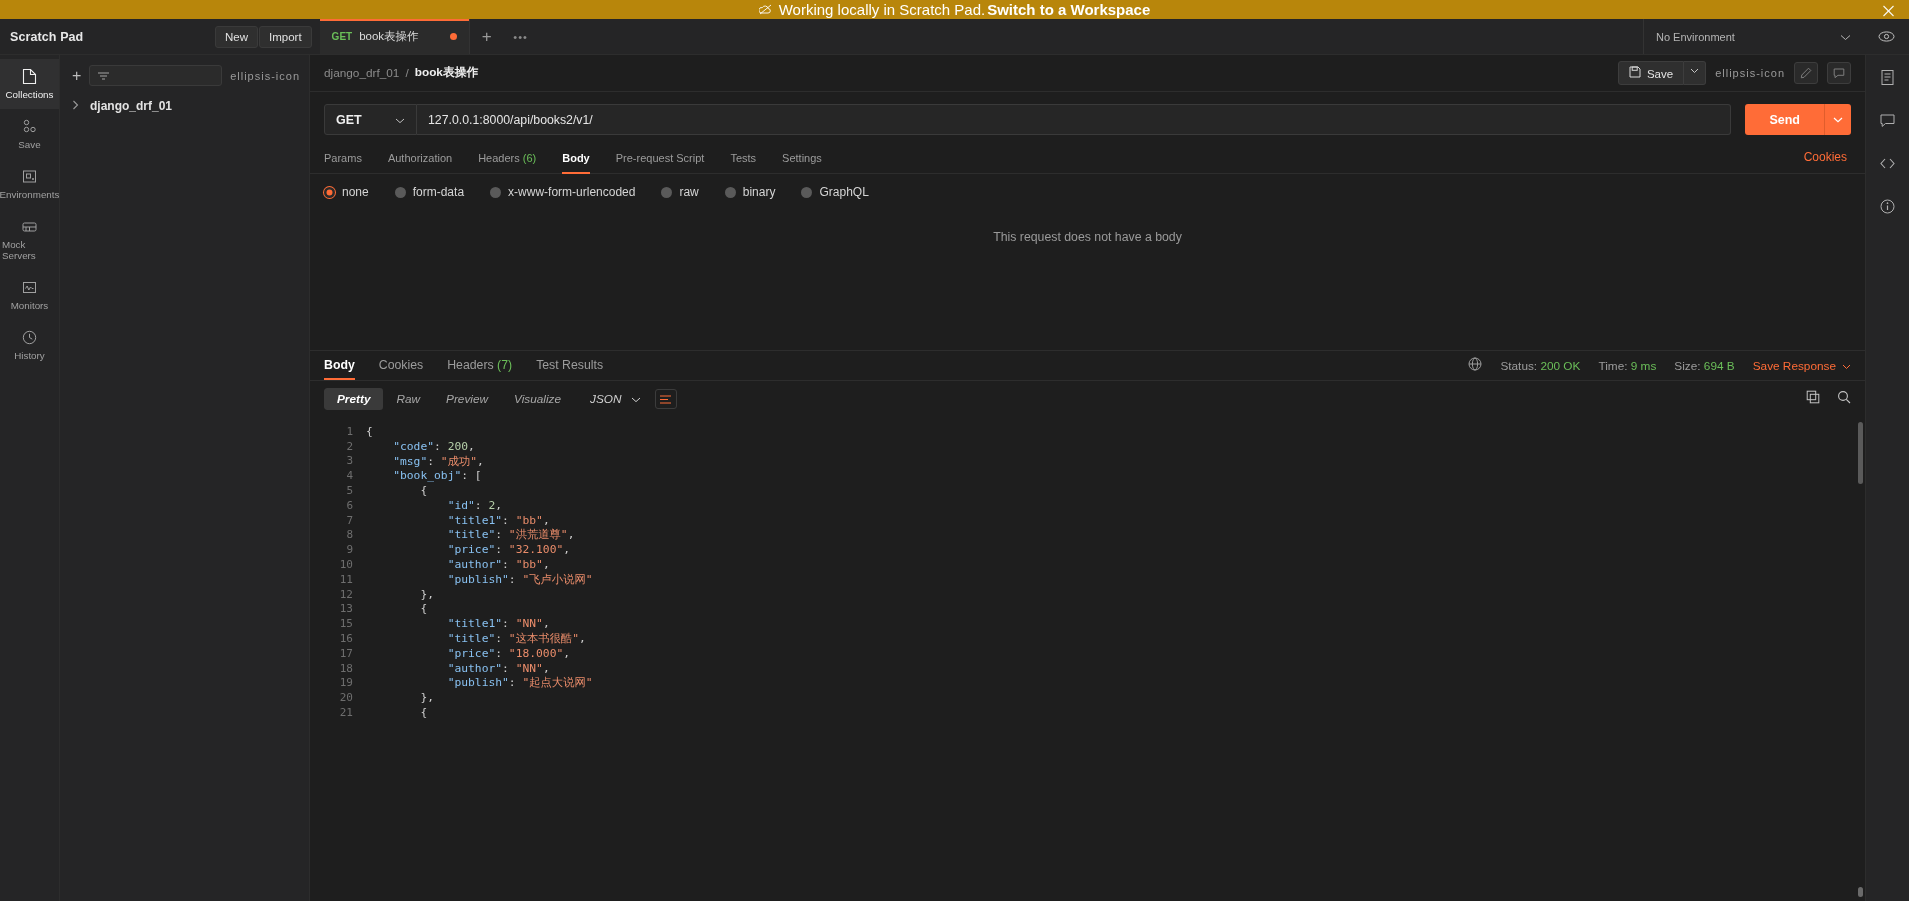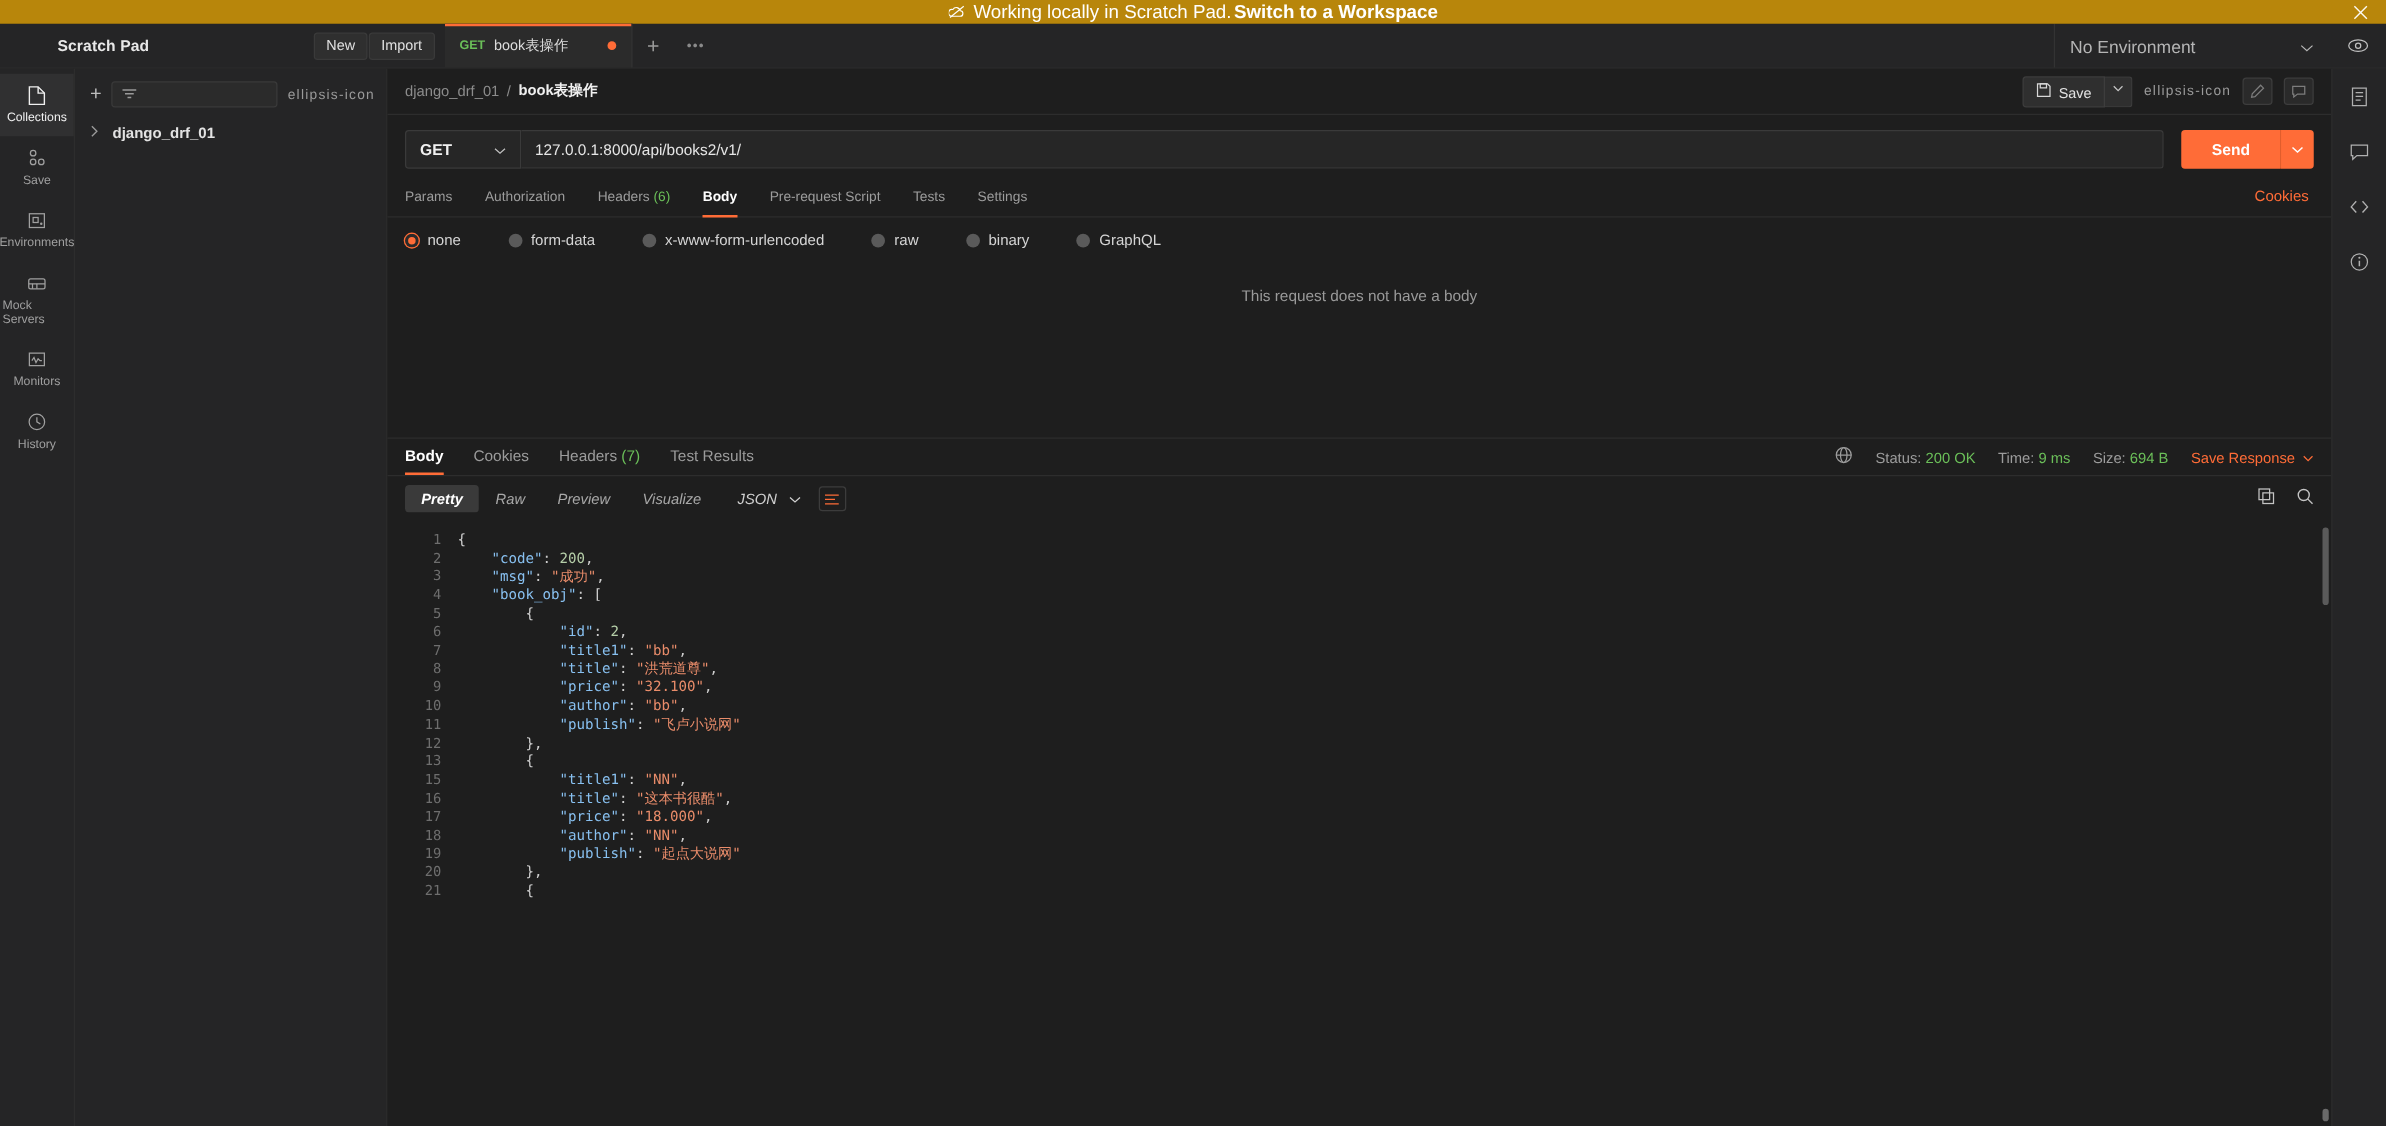--- a/index.html
+++ b/index.html
@@ -22,21 +22,21 @@
   .banner .btext { font-weight: 400; }
   .banner .blink { font-weight: bold; margin-left: 2px; cursor: pointer; text-align: center; }
   .banner .bclose {
     position: absolute; right: 14px; top: 50%; transform: translateY(-50%);
     width: 13px; height: 13px; cursor: pointer; opacity: .95;
   }
 
   
   .header {
     height: 36px; background: #252526; display: flex; align-items: stretch;
-    border-bottom: 1px solid #2d2d2d; flex: 0 0 36px; padding-left: 36px;
+    border-bottom: 1px solid #2d2d2d; flex: 0 0 36px;
   }
   .brand {
     width: 215px; display: flex; align-items: center; padding-left: 10px;
     font-size: 12.5px; font-weight: bold; color: #e8e8e8; letter-spacing: .1px;
   }
   .hdr-btns { display: flex; align-items: center; gap: 1px; padding-right: 8px; justify-content: flex-end; }
   .hdr-btn {
     background: #2f2f2f; border: 1px solid #3a3a3a; border-radius: 3px;
     color: #e0e0e0; font-size: 11.5px; padding: 4px 9px; cursor: pointer;
     font-family: "Liberation Sans", sans-serif;
@@ -57,21 +57,21 @@
   .tab-plus {
     width: 34px; display: flex; align-items: center; justify-content: center;
     color: #9a9a9a; font-size: 17px; cursor: pointer;
   }
   .tab-more {
     width: 34px; display: flex; align-items: center; justify-content: center;
     color: #8a8a8a; font-size: 11px; letter-spacing: 1px; cursor: pointer;
   }
   .env-area {
     width: 220px; display: flex; align-items: center; justify-content: space-between;
-    padding: 0 12px; border-left: 1px solid #333; font-size: 14px; color: #b5b5b5;
+    padding: 0 12px; border-left: 1px solid #333; font-size: 11px; color: #b5b5b5;
     cursor: pointer;
   }
   .eye-btn {
     width: 46px; display: flex; align-items: center; justify-content: center;
     cursor: pointer; color: #c0c0c0;
   }
 
   
   .body-wrap { display: flex; flex: 1; min-height: 0; }
 
@@ -166,21 +166,21 @@
   .rtab.active { color: #fff; font-weight: bold; }
   .rtab.active::after {
     content:""; position: absolute; left: 0; right: 0; bottom: -1px; height: 2px; background: #ff6c37;
   }
   .rtab .cnt { color: #6bbf59; }
   .cookies-link {
     margin-left: auto; font-size: 12px; color: #ff6c37; cursor: pointer;
     padding-bottom: 9px; margin-right: 4px;
   }
 
-  .bodytypes { display: flex; align-items: center; gap: 16px; padding: 11px 14px 9px 14px; }
+  .bodytypes { display: flex; align-items: center; gap: 4px; padding: 11px 14px 9px 14px; }
   .bt { display: flex; align-items: center; gap: 7px; margin-right: 22px; font-size: 12px; color: #d5d5d5; cursor: pointer; }
   .radio { width: 11px; height: 11px; border-radius: 50%; background: #5a5a5a; }
   .radio.on { background: #ff6c37; box-shadow: inset 0 0 0 2.5px #2a2a2a, 0 0 0 1px #ff6c37; }
 
   .nobody {
     flex: 1; display: flex; align-items: flex-start; justify-content: center;
     padding-top: 22px; font-size: 12.3px; color: #9a9a9a; min-height: 0;
   }
 
   

